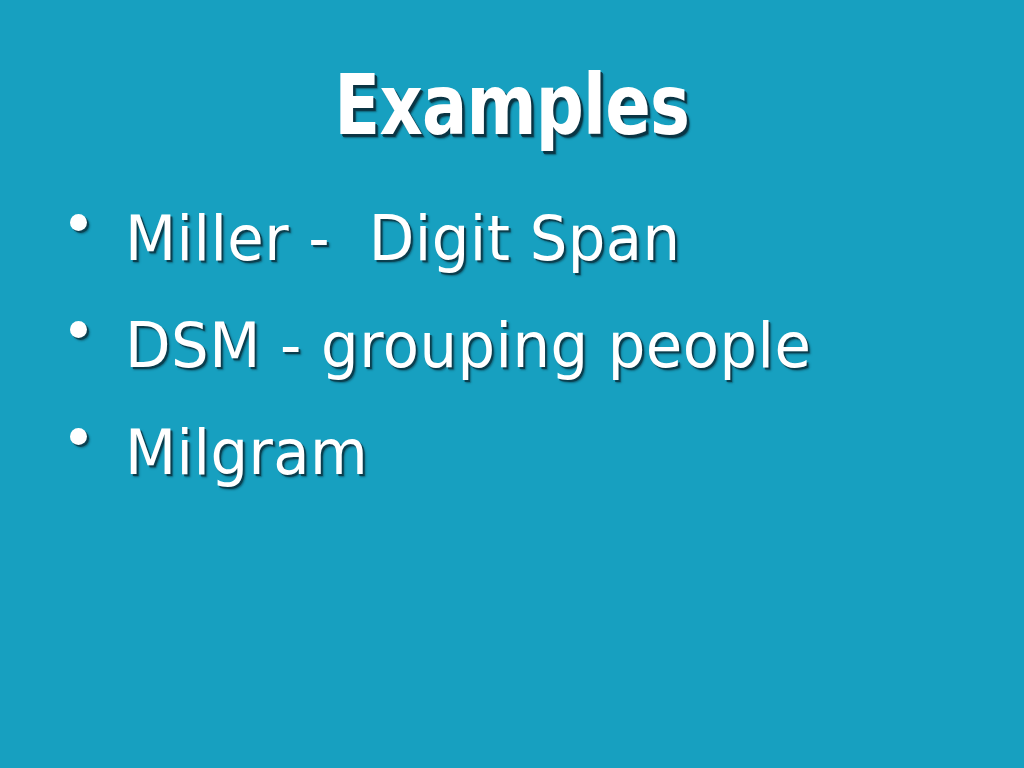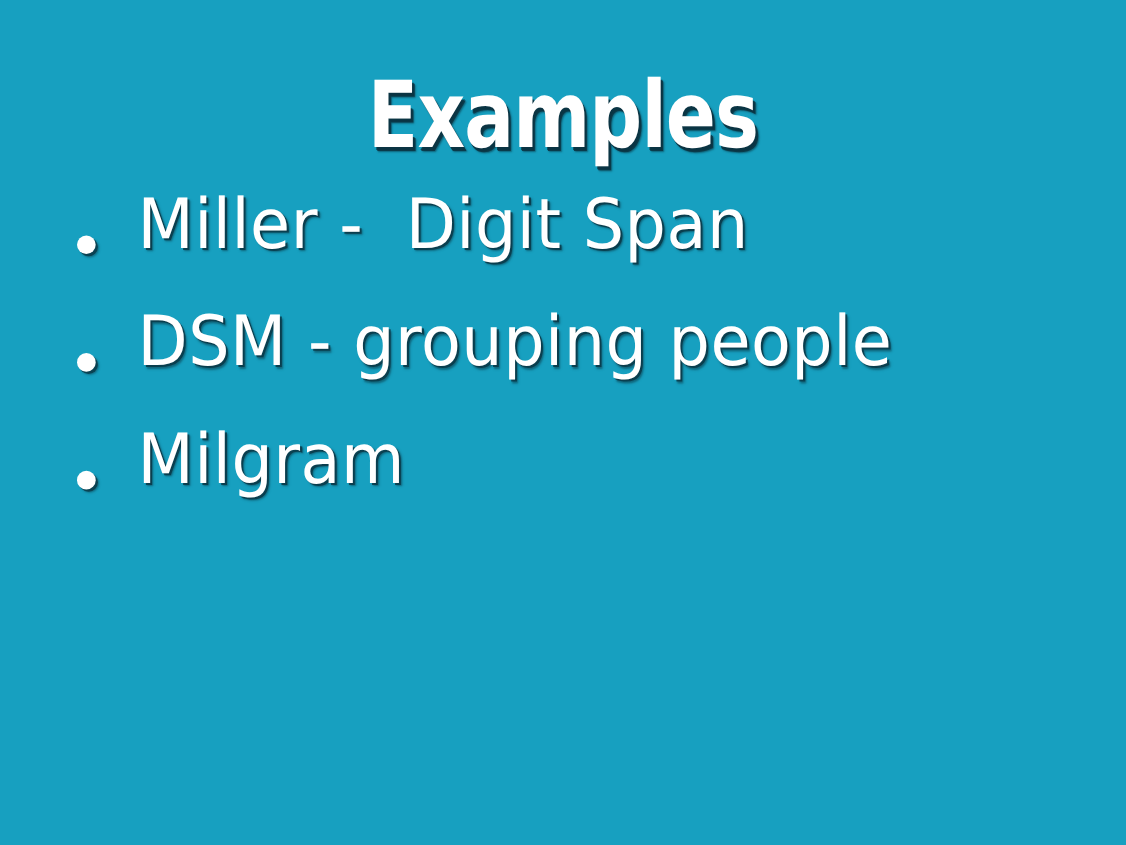--- a/index.html
+++ b/index.html
@@ -51,21 +51,21 @@
     top: 168px;
     width: 940px;
     margin: 0;
     padding: 0;
     list-style: none;
   }
   .bullet-row {
     position: relative;
     height: 107px;
     display: flex;
-    align-items: flex-start;
+    align-items: flex-end;
     padding-left: 67px;
   }
   .bullet-dot {
     position: absolute;
     left: 12px;
     top: 50%;
     margin-top: -8px;
     width: 17px;
     height: 17px;
     border-radius: 50%;

